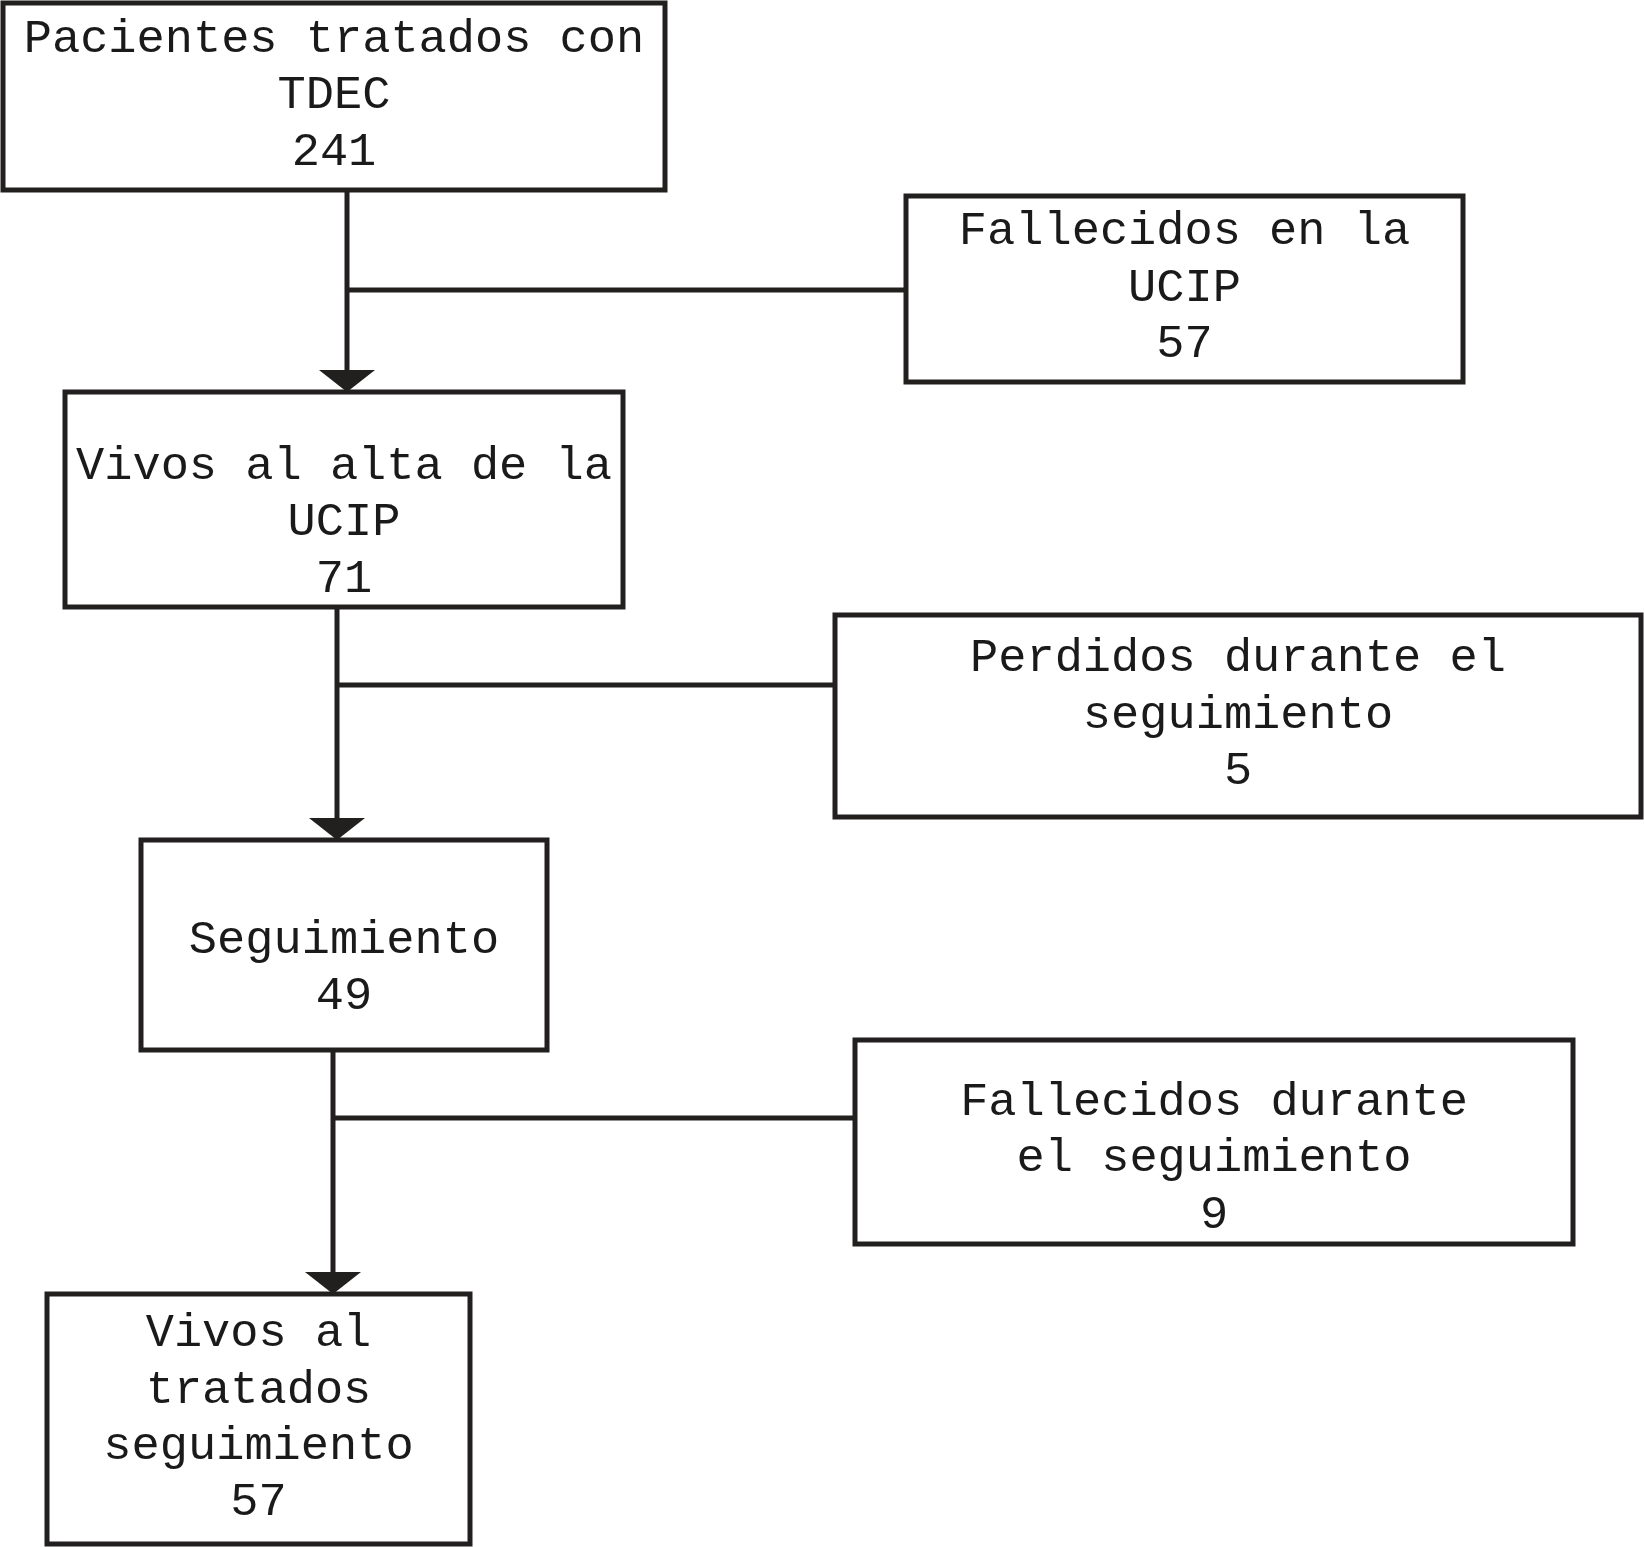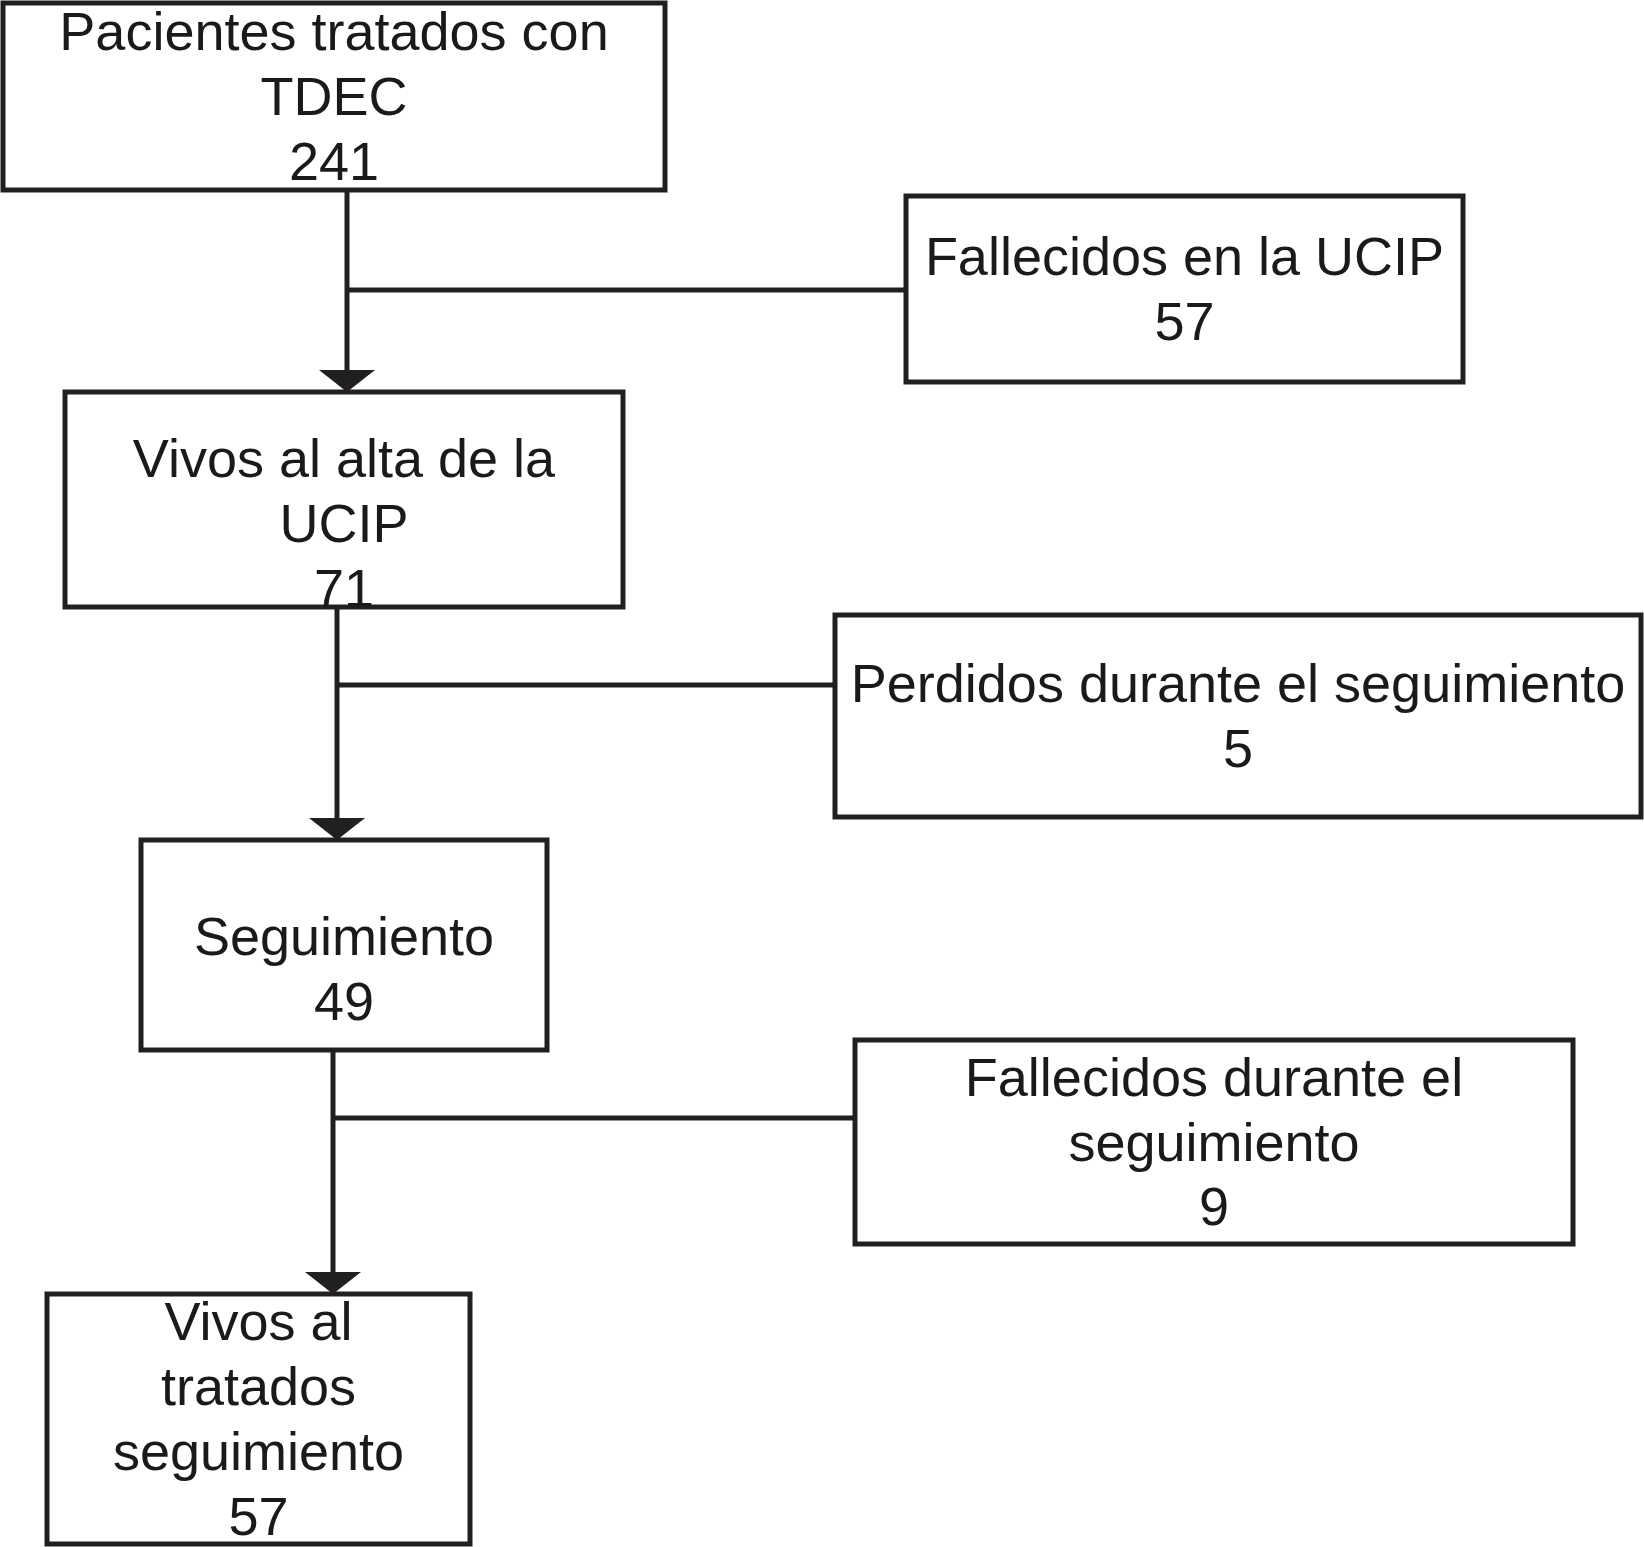--- a/index.html
+++ b/index.html
@@ -40,22 +40,22 @@
     stroke: none;
   }
   .node-text {
     position: absolute;
     display: flex;
     flex-direction: column;
     align-items: center;
     justify-content: center;
     text-align: center;
     color: #1a1a1a;
-    font-family: Liberation Sans, sans-serif;
-    font-size: 54px;
+    font-family: Liberation Mono, monospace;
+    font-size: 47px;
     line-height: 1.20;
     box-sizing: border-box;
     padding: 0 10px;
     pointer-events: none;
     white-space: pre-line;
   }
   .node-label {
     display: block;
   }
   .node-value {
@@ -111,21 +111,21 @@
   <div class="node-text" style="left:835px; top:615px; width:806px; height:202px;">
     <span class="node-label">Perdidos durante el seguimiento</span>
     <span class="node-value">5</span>
   </div>
 
   <div class="node-text" style="left:141px; top:864px; width:406px; height:210px;">
     <span class="node-label">Seguimiento</span>
     <span class="node-value">49</span>
   </div>
 
-  <div class="node-text" style="left:855px; top:1040px; width:718px; height:204px; padding:0 100px;">
+  <div class="node-text" style="left:855px; top:1040px; width:718px; height:204px; padding:0 100px;justify-content:flex-end;">
     <span class="node-label">Fallecidos durante el seguimiento</span>
     <span class="node-value">9</span>
   </div>
 
   <div class="node-text" style="left:47px; top:1294px; width:423px; height:250px; padding:0 20px;">
     <span class="node-label">Vivos al tratados seguimiento</span>
     <span class="node-value">57</span>
   </div>
 
 </div>

